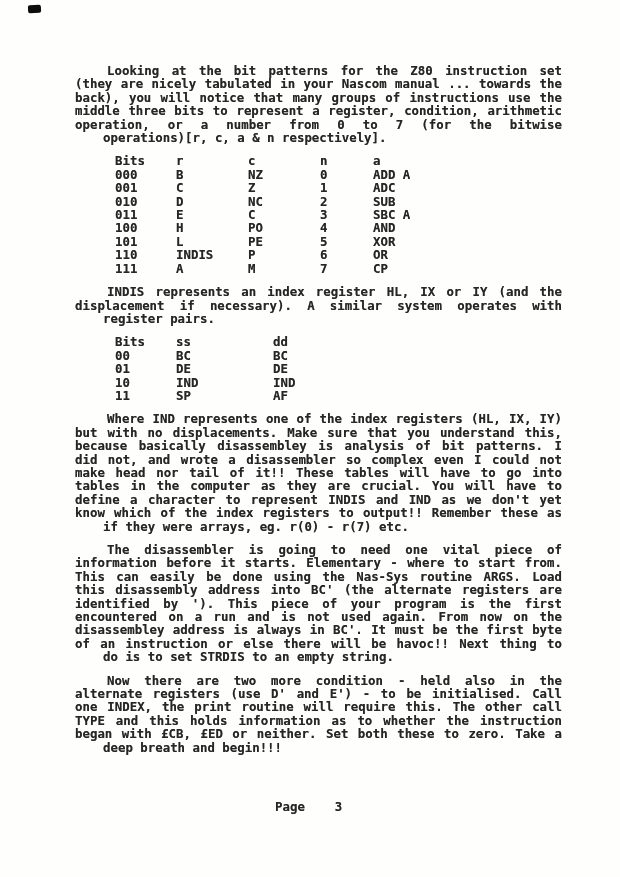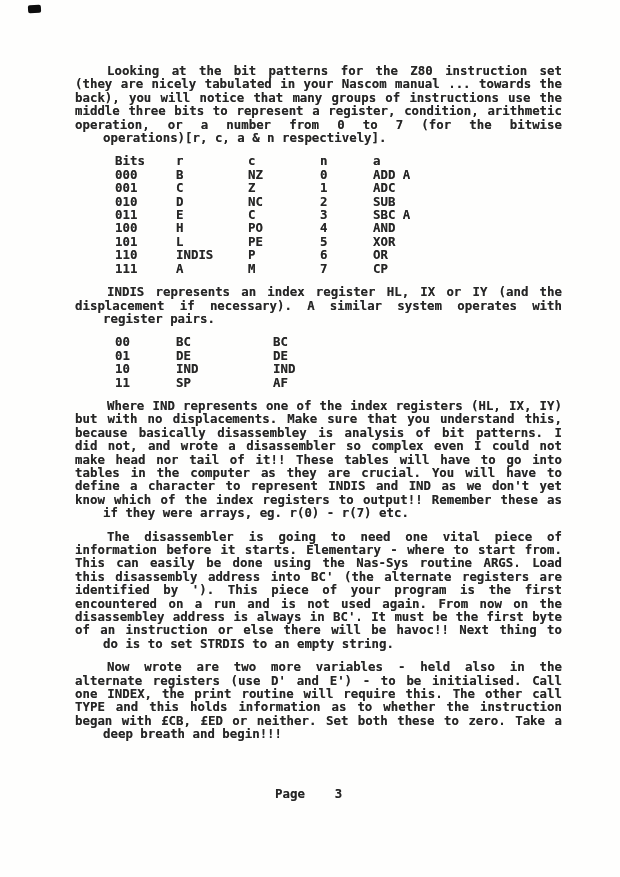--- a/index.html
+++ b/index.html
@@ -81,20 +81,21 @@
         <div class="trow"><span class="tcell">111</span><span class="tcell">A</span><span class="tcell">M</span><span class="tcell">7</span><span class="tcell">CP</span></div>
       </div>
 
     <div class="para">
         <div class="line indent">INDIS represents an index register HL, IX or IY (and the</div>
         <div class="line">displacement if necessary). A similar system operates with</div>
         <div class="line last">register pairs.</div>
       </div>
 
     <div class="ttable t2">
+        <div class="trow"><span class="tcell">Bits</span><span class="tcell">ss</span><span class="tcell">dd</span></div>
         <div class="trow"><span class="tcell">00</span><span class="tcell">BC</span><span class="tcell">BC</span></div>
         <div class="trow"><span class="tcell">01</span><span class="tcell">DE</span><span class="tcell">DE</span></div>
         <div class="trow"><span class="tcell">10</span><span class="tcell">IND</span><span class="tcell">IND</span></div>
         <div class="trow"><span class="tcell">11</span><span class="tcell">SP</span><span class="tcell">AF</span></div>
       </div>
 
     <div class="para">
         <div class="line indent">Where IND represents one of the index registers (HL, IX, IY)</div>
         <div class="line">but with no displacements. Make sure that you understand this,</div>
         <div class="line">because basically disassembley is analysis of bit patterns. I</div>
@@ -112,21 +113,21 @@
         <div class="line">This can easily be done using the Nas-Sys routine ARGS. Load</div>
         <div class="line">this disassembly address into BC' (the alternate registers are</div>
         <div class="line">identified by '). This piece of your program is the first</div>
         <div class="line">encountered on a run and is not used again. From now on the</div>
         <div class="line">disassembley address is always in BC'. It must be the first byte</div>
         <div class="line">of an instruction or else there will be havoc!! Next thing to</div>
         <div class="line last">do is to set STRDIS to an empty string.</div>
       </div>
 
     <div class="para">
-        <div class="line indent">Now wrote are two more variables - held also in the</div>
+        <div class="line indent">Now there are two more condition - held also in the</div>
         <div class="line">alternate registers (use D' and E') - to be initialised. Call</div>
         <div class="line">one INDEX, the print routine will require this. The other call</div>
         <div class="line">TYPE and this holds information as to whether the instruction</div>
         <div class="line">began with £CB, £ED or neither. Set both these to zero. Take a</div>
         <div class="line last">deep breath and begin!!!</div>
       </div>
 
     <div class="footer">
       <span class="lbl">Page</span><span class="num">3</span>
     </div>

